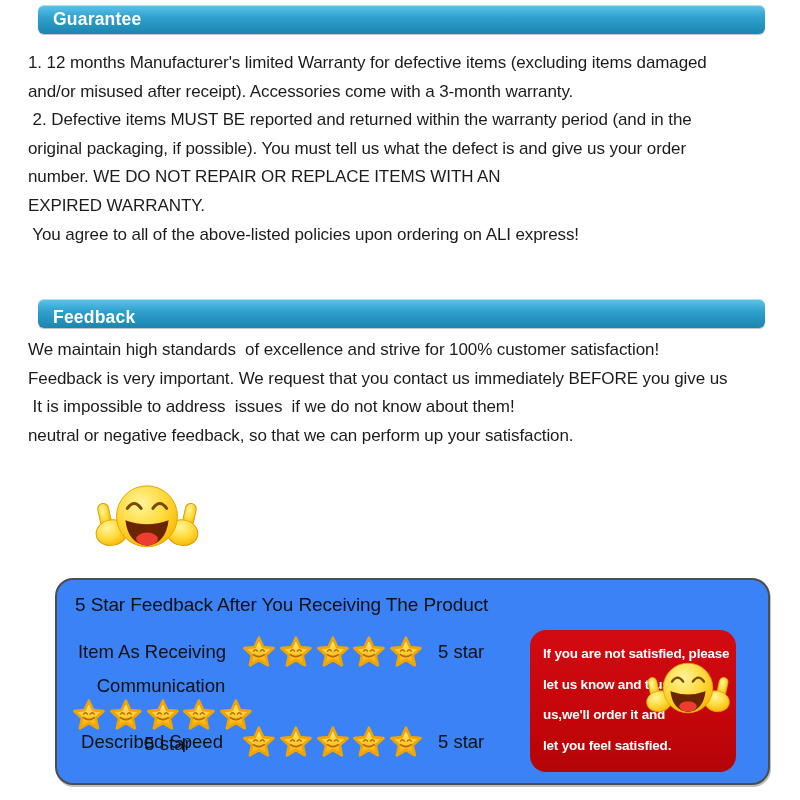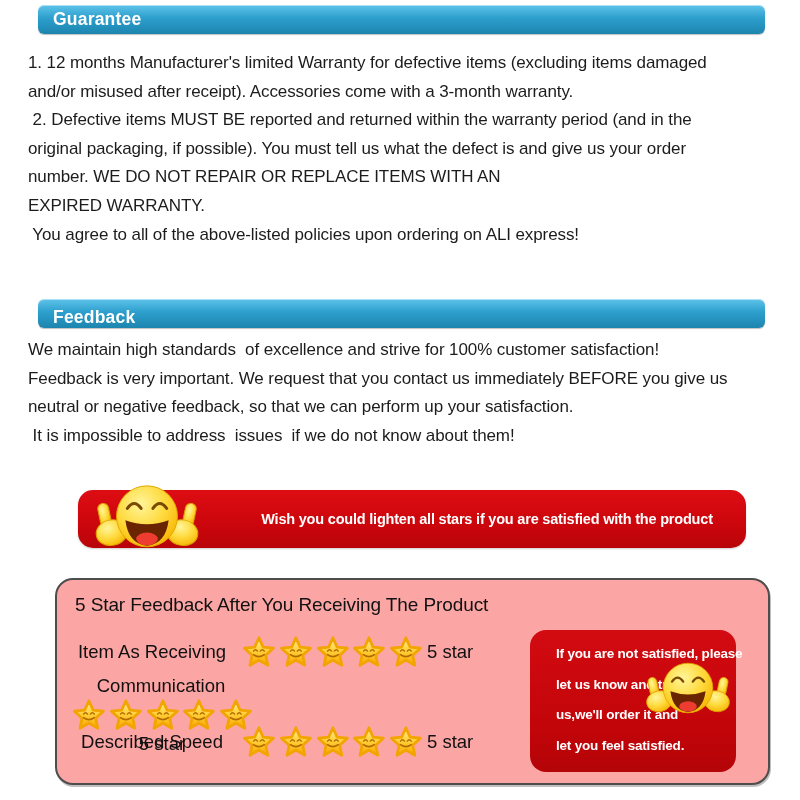--- a/index.html
+++ b/index.html
@@ -31,37 +31,37 @@
   .wish-text{
     position:absolute;left:168px;right:18px;top:0;height:100%;
     display:flex;align-items:center;justify-content:center;
     color:#fff;font-weight:bold;font-size:14.5px;letter-spacing:-0.2px;white-space:nowrap;
   }
   .wish-smiley{position:absolute;left:88px;top:477px;width:118px;}
   .wish-smiley svg{display:block;width:100%;height:auto;}
   
   .rating-box{
     position:absolute;left:55px;top:578px;width:715px;height:207px;
-    border:2px solid #4d4d4d;border-radius:18px;box-sizing:border-box;background:#fca5a5;
+    border:2px solid #4d4d4d;border-radius:18px;box-sizing:border-box;background:#3b82f6;
     box-shadow:1px 2px 0 rgba(0,0,0,.25);
   }
   .rating-title{position:absolute;left:18px;top:14px;font-size:19px;color:#111;letter-spacing:-0.1px;}
   .rating-row{position:absolute;left:10px;height:44px;display:flex;align-items:center;}
   .rating-row.r0{top:50px;}
   .rating-row.r1{top:95px;flex-direction:column;}
   .rating-row.r2{top:140px;}
   .row-label{width:170px;text-align:center;font-size:18.5px;color:#111;white-space:nowrap;}
   .stars{display:flex;align-items:center;width:184px;margin-left:4px;}
   .stars svg{display:block;margin-right:1px;}
-  .row-rating{margin-left:2px;font-size:18.5px;color:#111;white-space:nowrap;}
+  .row-rating{margin-left:13px;font-size:18.5px;color:#111;white-space:nowrap;}
   
   .note-box{
     position:absolute;left:473px;top:50px;width:206px;height:142px;border-radius:16px;
     background:linear-gradient(180deg,#d20b11 0%,#c20509 70%,#b30408 100%);
-    padding:9px 0 0 26px;box-sizing:border-box;
+    padding:9px 0 0 13px;box-sizing:border-box;
   }
   .note-line{color:#fff;font-size:13.5px;font-weight:bold;line-height:30.5px;white-space:pre;letter-spacing:-0.2px;}
   .note-smiley{position:absolute;left:110px;top:26px;width:96px;}
   .note-smiley svg{display:block;width:100%;height:auto;}
   .defs-holder{position:absolute;width:0;height:0;overflow:hidden;}
 </style>
 </head>
 <body>
 
 <svg class="defs-holder" aria-hidden="true">
@@ -95,27 +95,24 @@
     <div class="tline"> You agree to all of the above-listed policies upon ordering on ALI express!</div>
   </div>
 
   <div class="blue-banner feedback-banner">
     <span class="banner-label">Feedback</span>
   </div>
 
   <div class="text-block feedback-text">
     <div class="tline">We maintain high standards  of excellence and strive for 100% customer satisfaction!</div>
     <div class="tline">Feedback is very important. We request that you contact us immediately BEFORE you give us</div>
+    <div class="tline"> It is impossible to address  issues  if we do not know about them!</div>
     <div class="tline">neutral or negative feedback, so that we can perform up your satisfaction.</div>
-    <div class="tline"> It is impossible to address  issues  if we do not know about them!</div>
-  </div>
-
-  <div class="wish-banner">
-    <span class="wish-text">Wish you could lighten all stars if you are satisfied with the product</span>
-  </div>
+  </div>
+
   <div class="wish-smiley">
       <svg viewBox="0 0 120 82">
         <g transform="rotate(-12 22 56)">
           <rect x="15" y="26" width="11" height="24" rx="5.5" fill="url(#faceGrad)" stroke="#daa000" stroke-width="1"></rect>
           <ellipse cx="24" cy="57" rx="16" ry="13" fill="url(#faceGrad)" stroke="#daa000" stroke-width="1"></ellipse>
         </g>
         <g transform="rotate(12 98 56)">
           <rect x="94" y="26" width="11" height="24" rx="5.5" fill="url(#faceGrad)" stroke="#daa000" stroke-width="1"></rect>
           <ellipse cx="96" cy="57" rx="16" ry="13" fill="url(#faceGrad)" stroke="#daa000" stroke-width="1"></ellipse>
         </g>

